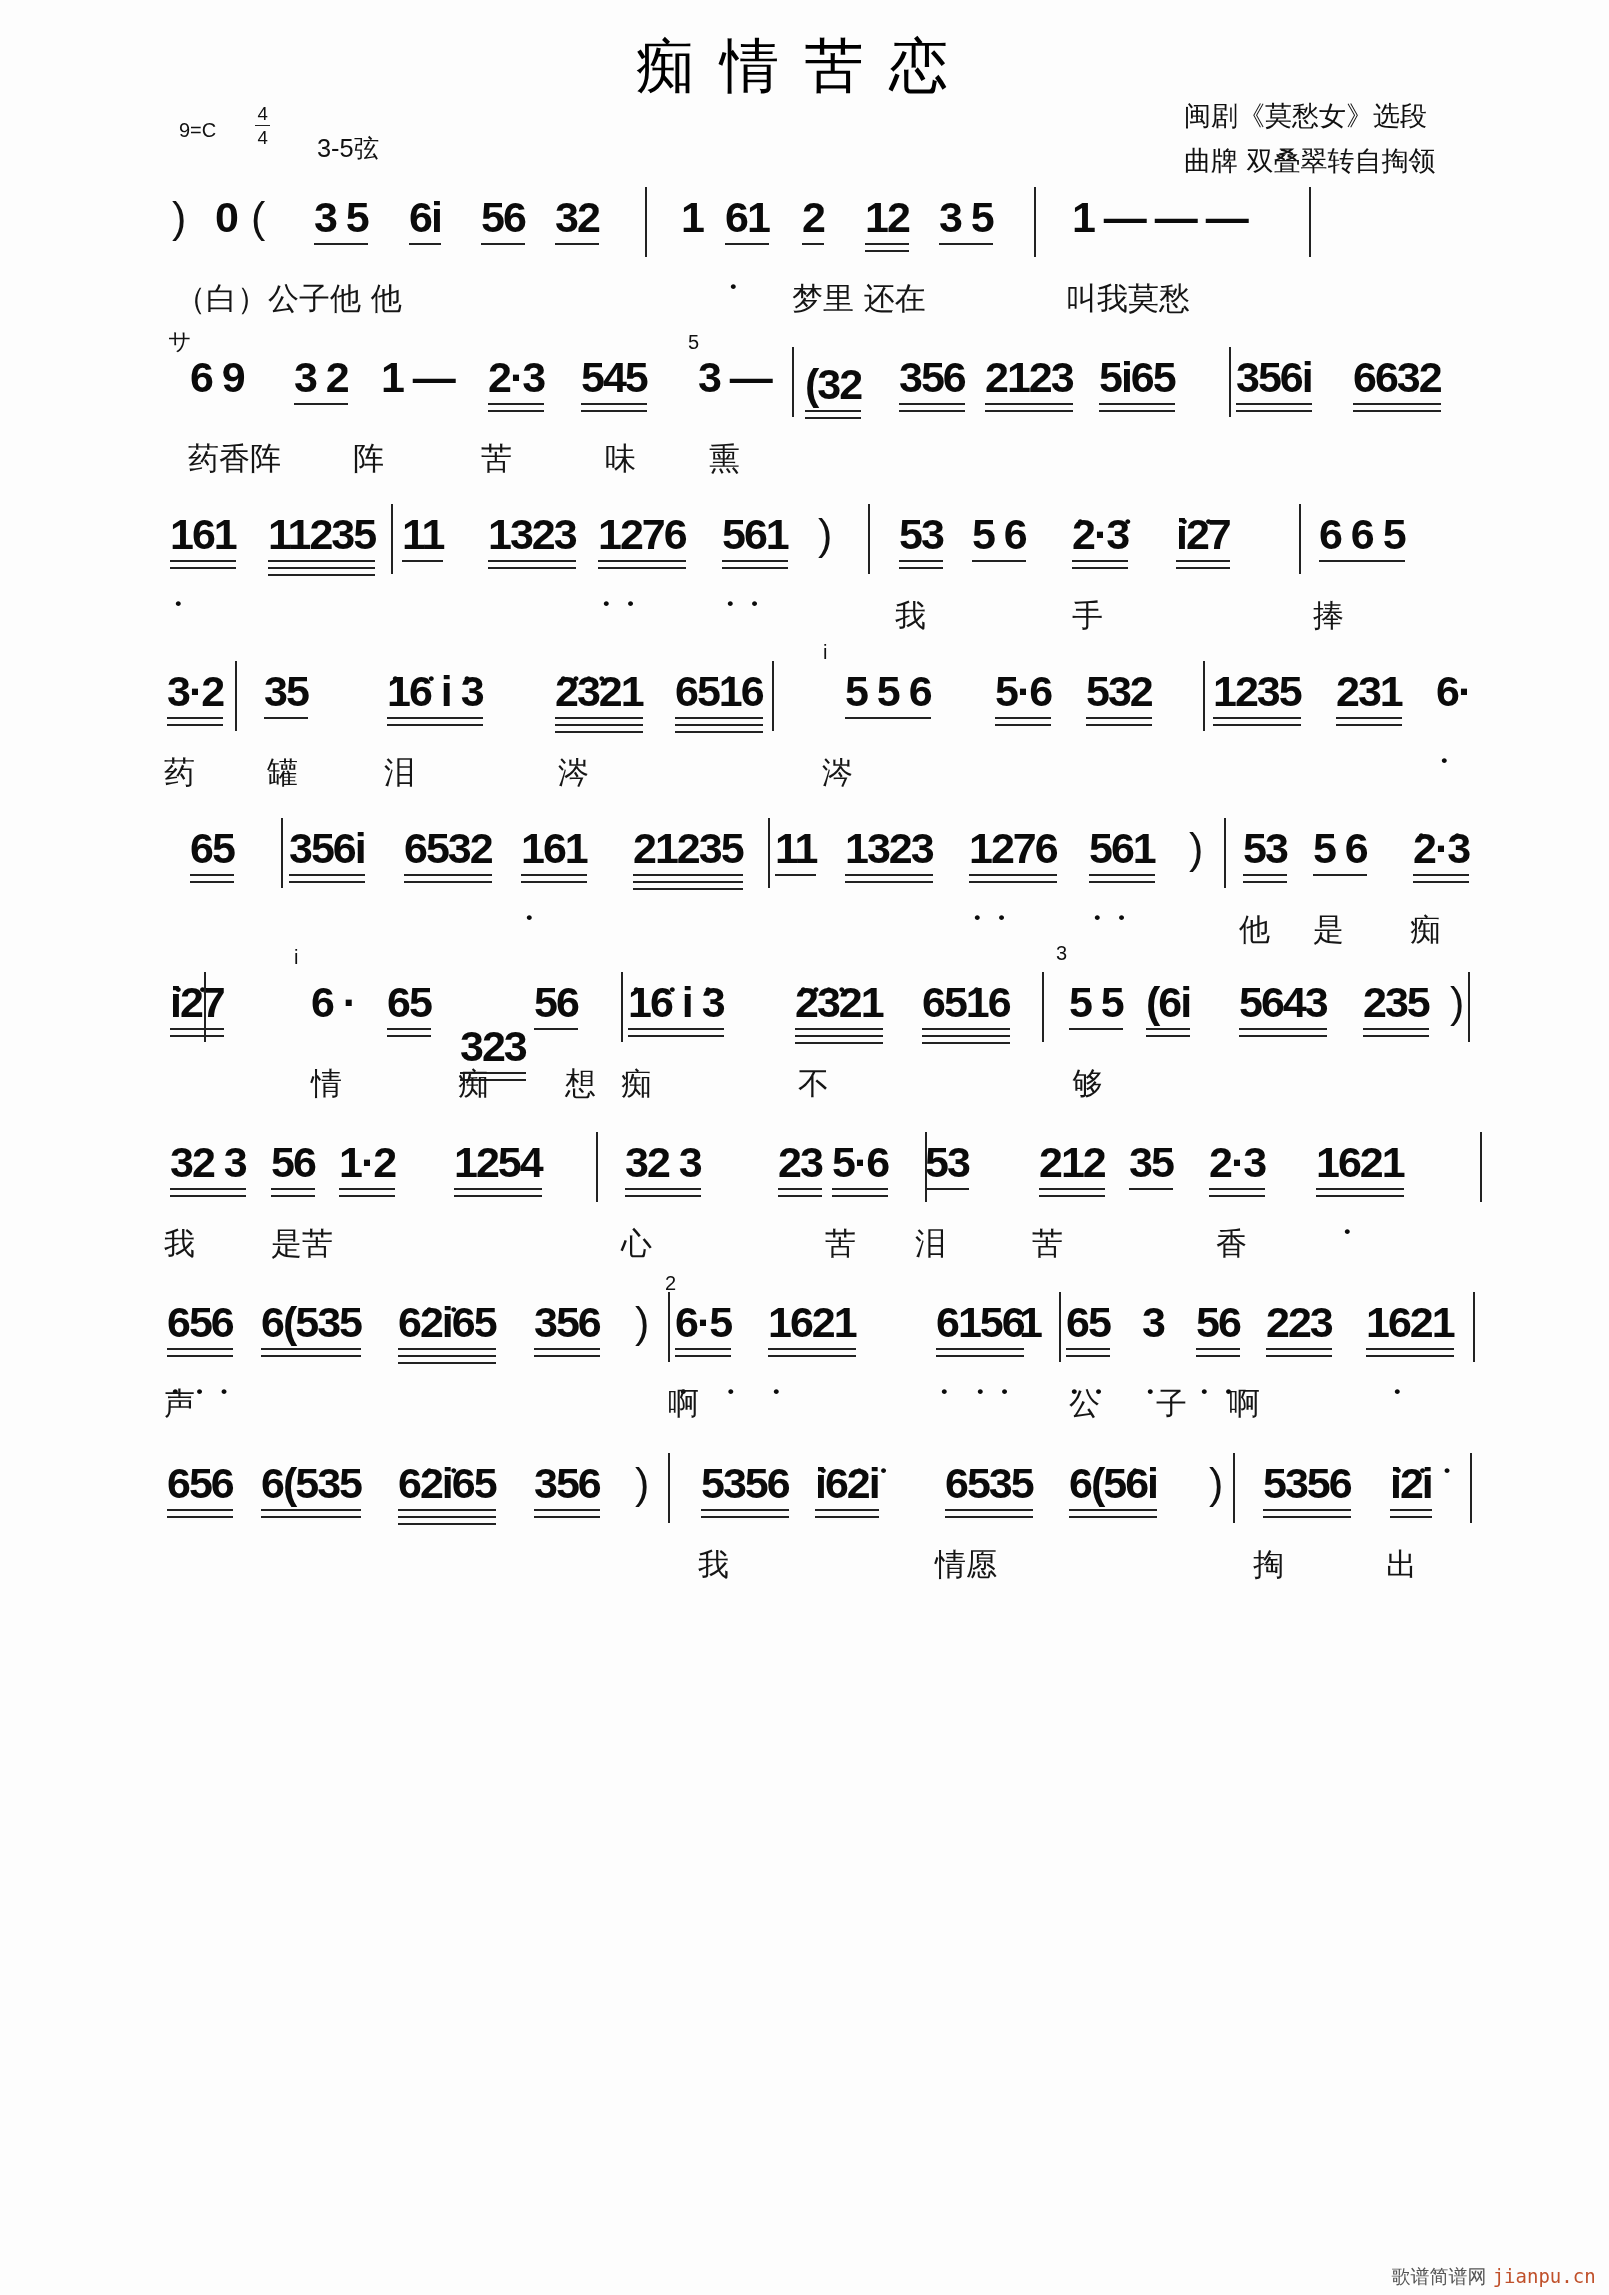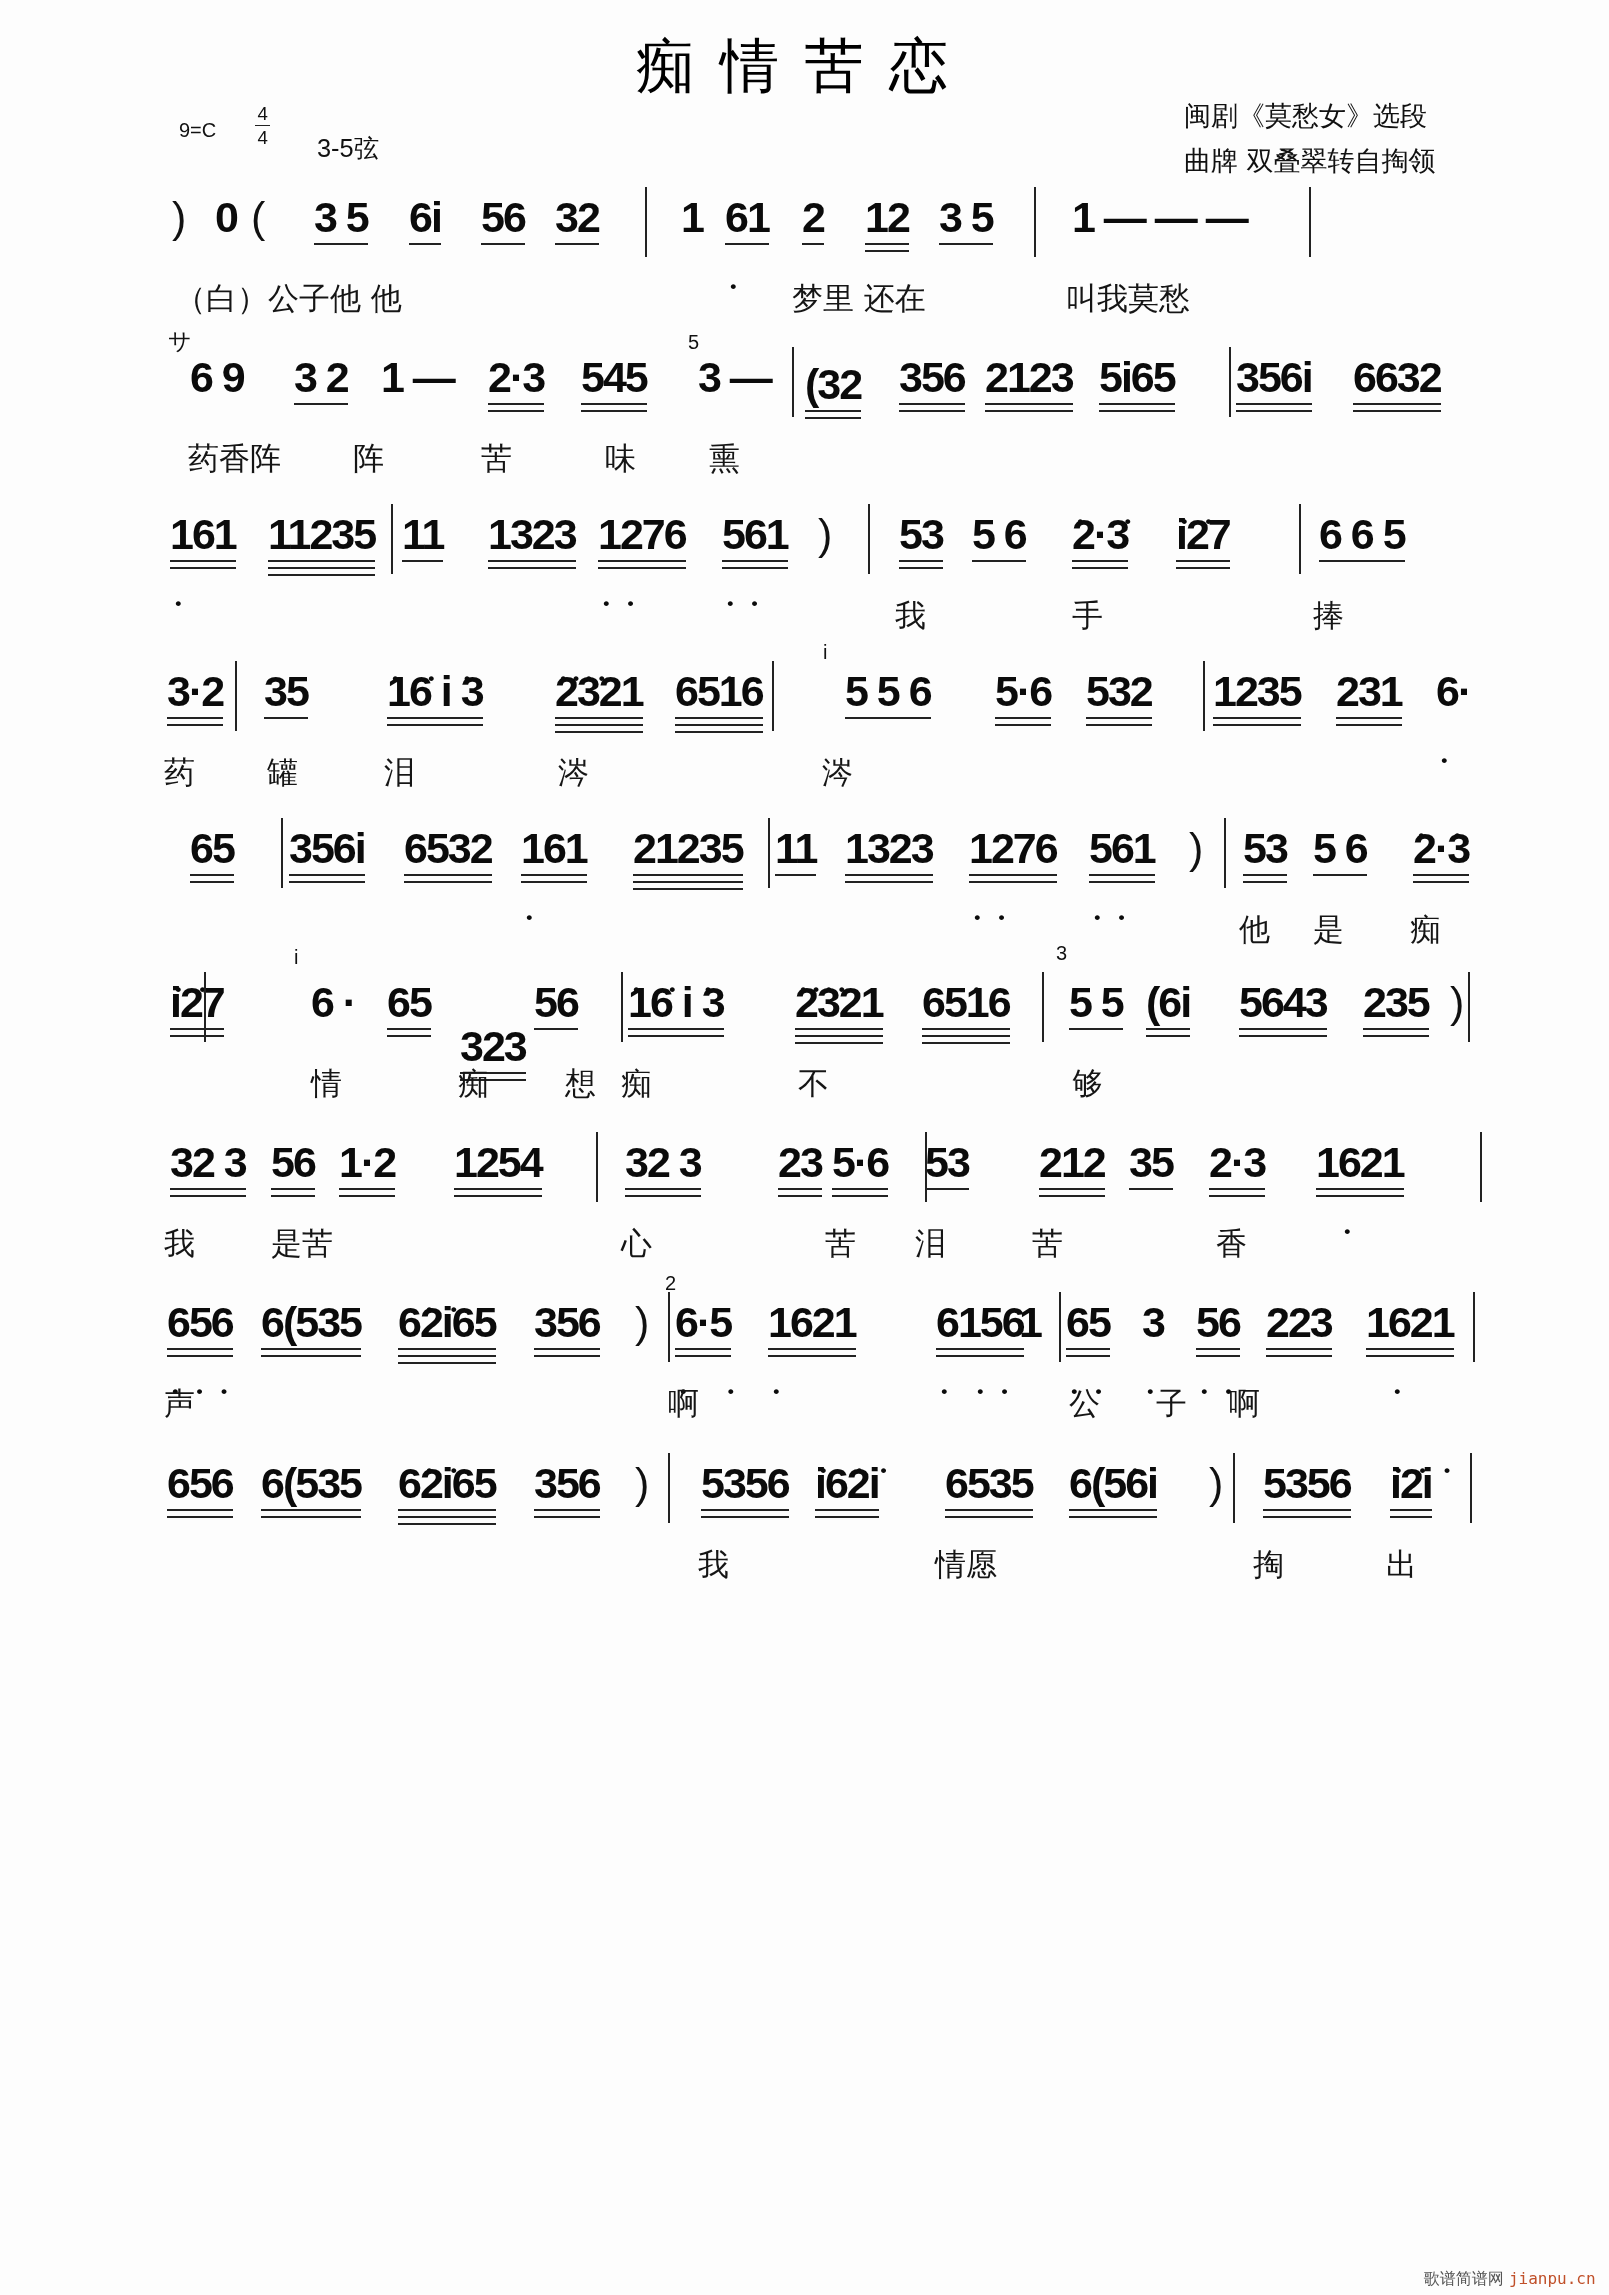--- a/index.html
+++ b/index.html
@@ -19,21 +19,21 @@
        font-size:43px;line-height:47px;letter-spacing:-2px;color:#0b0b0b;white-space:pre;}
   .ul{position:absolute;left:0;right:0;border-top:2px solid #222;}
   .ul.u1{top:49px;} .ul.u2{top:56px;} .ul.u3{top:63px;}
   .dotb{position:absolute;top:69px;font-size:17.4px;letter-spacing:6.7px;font-weight:bold;}
   .dott{position:absolute;top:-13.4px;font-size:17.4px;letter-spacing:6.7px;font-weight:bold;}
   .barline{position:absolute;width:2px;background:#222;height:70px;}
   .paren{position:absolute;font-size:43px;line-height:47px;font-family:"Liberation Sans",sans-serif;}
   .grace{position:absolute;font-size:20px;font-family:"Liberation Sans",sans-serif;}
   .lyr{position:absolute;font-size:31px;font-family:"DejaVu Sans",sans-serif;color:#151515;}
   .sanban{position:absolute;left:168px;top:326px;font-size:23px;font-family:"DejaVu Sans",sans-serif;}
-  .wm{position:absolute;right:13.4px;bottom:5.3px;font-size:16px;color:#555;font-family:"DejaVu Sans",sans-serif;}
+  .wm{position:absolute;right:13.4px;bottom:5.3px;font-size:19px;color:#555;font-family:"DejaVu Sans",sans-serif;}
   .wm .dom{color:#c0502a;font-family:"DejaVu Sans Mono",monospace;}
 </style>
 </head>
 <body>
 
 <div class="page">
   <div class="title">痴情苦恋</div>
 
   <div class="meta" style="left:1184px;top:98px;">闽剧《莫愁女》选段</div>
   <div class="meta" style="left:1184px;top:143px;">曲牌 双叠翠转自掏领</div>

